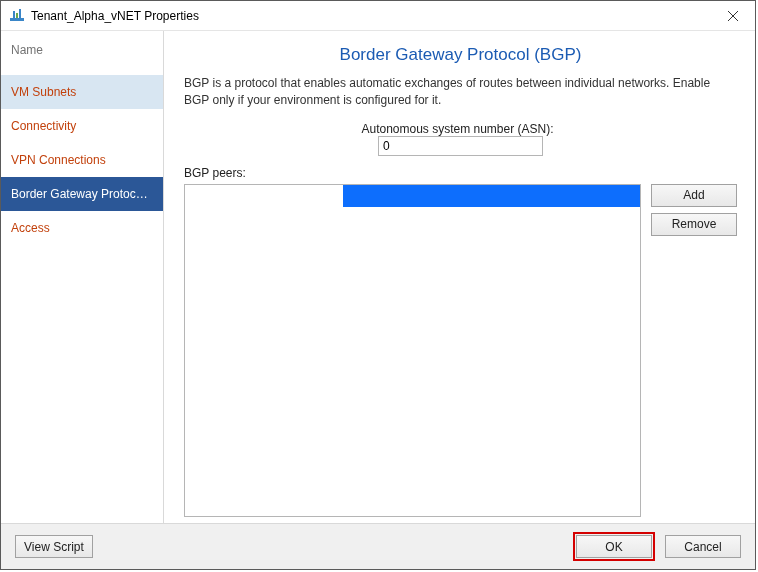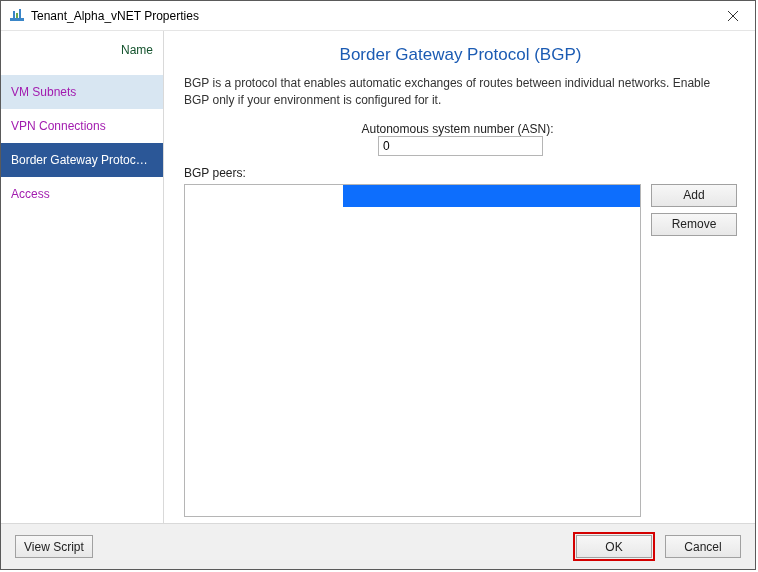--- a/index.html
+++ b/index.html
@@ -53,27 +53,26 @@
   
   .sidebar {
     width: 163px;
     border-right: 1px solid #d9d9d9;
     background:#fff;
     padding-top: 4px;
   }
   .sidebar-header {
     padding: 8px 10px 18px 10px;
     font-size: 12px;
-    color:#14532d;
-    text-align:right;
+    color:#737373;
   }
   .nav-item {
     padding: 10px 10px;
     font-size: 12px;
-    color:#a21caf;
+    color:#c2410c;
     cursor: default;
     white-space: nowrap;
     overflow: hidden;
     text-overflow: ellipsis;
   }
   .nav-item.lightblue {
     background: #d8e6f2;
   }
   .nav-item.selected {
     background: #2b5797;
@@ -251,20 +250,21 @@
         <line x1="10" y1="0" x2="0" y2="10" stroke="#333" stroke-width="1"></line>
       </svg>
     </div>
   </div>
 
   <div class="body">
 
     <div class="sidebar">
       <div class="sidebar-header">Name</div>
       <div class="nav-item lightblue">VM Subnets</div>
+      <div class="nav-item">Connectivity</div>
       <div class="nav-item">VPN Connections</div>
       <div class="nav-item selected">Border Gateway Protocol...</div>
       <div class="nav-item">Access</div>
     </div>
 
     <div class="main">
       <div class="page-title">Border Gateway Protocol (BGP)</div>
       <div class="description">BGP is a protocol that enables automatic exchanges of routes between individual networks. Enable BGP only if your environment is configured for it.</div>
 
       <div class="field-row">

